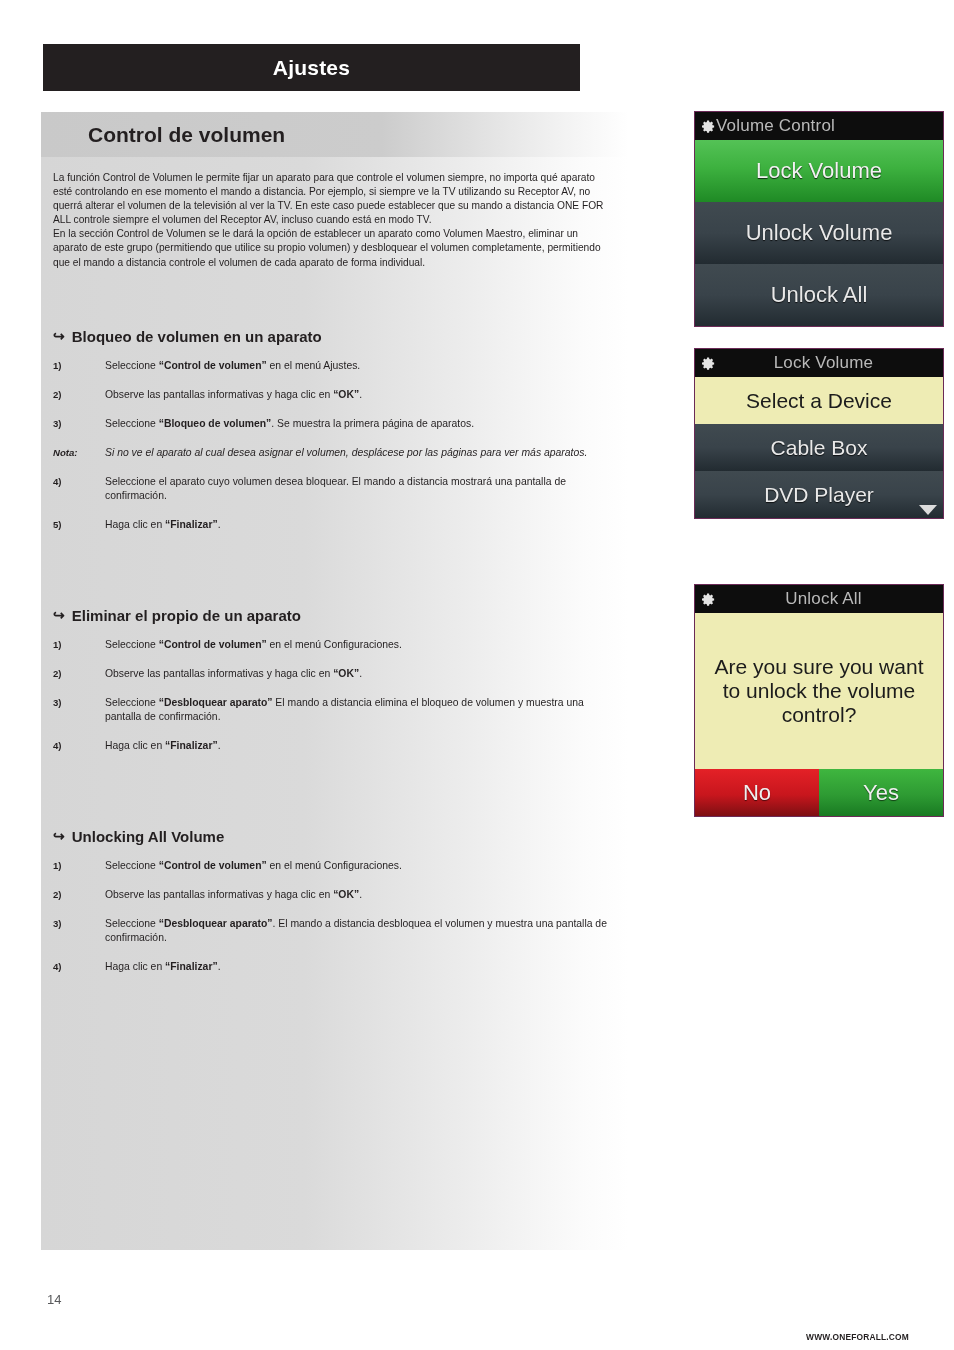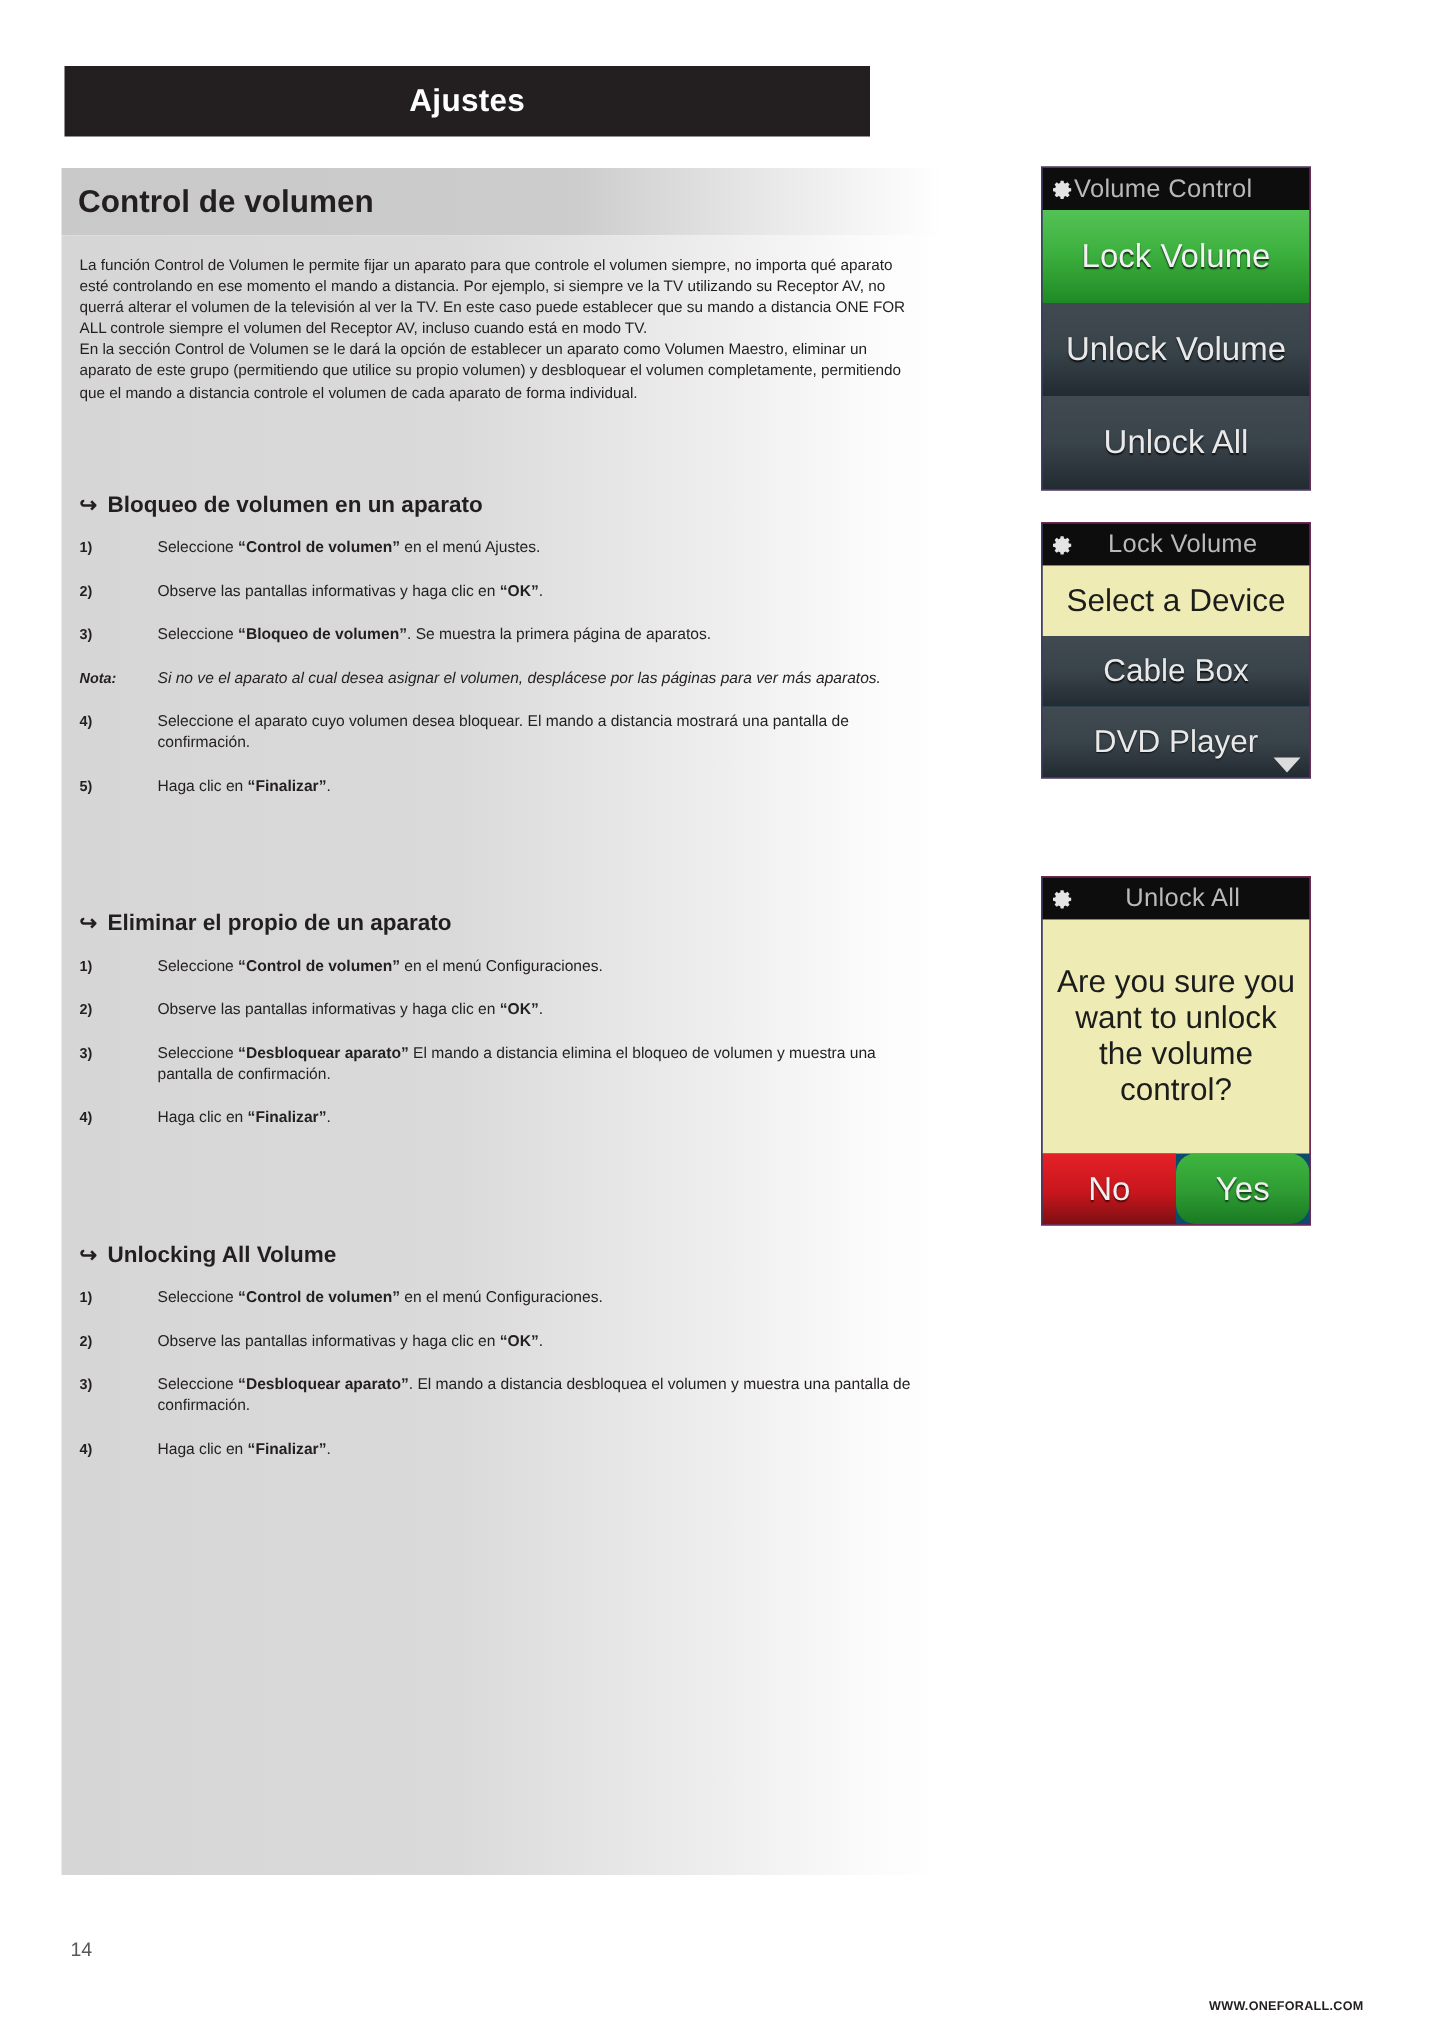--- a/index.html
+++ b/index.html
@@ -24,21 +24,21 @@
   
   .panel{
     position:absolute; left:41px; top:112px; width:587px; height:1138px;
   }
   .panel-head{
     height:45px;
     background:linear-gradient(to right,#c9c9c9 0%,#cccccc 58%,#e8e8e8 80%,#ffffff 100%);
     display:flex; align-items:center;
   }
   .panel-head .h1{
-    font-size:21px; font-weight:bold; color:#231f20; padding-left:11px;
+    font-size:21px; font-weight:bold; color:#231f20; padding-left:11px;margin-left:36px;
   }
   .panel-body{
     height:1093px;
     background:linear-gradient(to right,#d6d6d6 0%,#dadada 45%,#ececec 72%,#fbfbfb 92%,#ffffff 100%);
     padding:14px 12px 0 12px;
   }
 
   .intro{
     font-size:10.2px; line-height:14.1px; color:#231f20;
     width:560px;
@@ -72,23 +72,23 @@
     position:absolute; left:47px; top:1292px;
     font-size:13px; color:#58595b;
   }
   .weburl{
     position:absolute; right:45px; top:1296px;
     font-size:8.4px; font-weight:bold; letter-spacing:.2px; color:#231f20;margin-top:36px;
   }
 
   
   .screen{
-    position:absolute; width:180px;
+    position:absolute; width:250px;
     border:1px solid #6b2a57;
-    background:#0c4a6e;
+    background:#bef264;
     overflow:hidden;
   }
   .screen#screen1{ left:694px; top:111px; }
   .screen#screen2{ left:694px; top:348px; }
   .screen#screen3{ left:694px; top:584px; }
 
   .scr-head{
     height:28px; background:#0d0d0d;
     display:flex; align-items:center; color:#b9b9b9;
     font-size:17px; letter-spacing:.2px;
@@ -127,21 +127,21 @@
     height:156px;
     display:flex; align-items:center; justify-content:center; text-align:center;
     font-size:21px; line-height:24px; padding:0 8px;
   }
   .btnrow{ display:flex; height:47px; }
   .btnrow .b{
     flex:1; display:flex; align-items:center; justify-content:center;
     font-size:22px; color:#f0f0f0; text-shadow:0 1px 1px rgba(0,0,0,.6);
   }
   .btnrow .b.no{ background:linear-gradient(to bottom,#e42127 0%,#c8161d 55%,#7d0f13 100%); }
-  .btnrow .b.yes{ background:linear-gradient(to bottom,#3fb63f 0%,#2e9b33 55%,#197a22 100%);border-radius:13px; }
+  .btnrow .b.yes{ background:linear-gradient(to bottom,#3fb63f 0%,#2e9b33 55%,#197a22 100%); }
 </style>
 </head>
 <body>
 
 <div class="titlebar">
   <span class="t">Ajustes</span>
 </div>
 
 <div class="panel">
 

